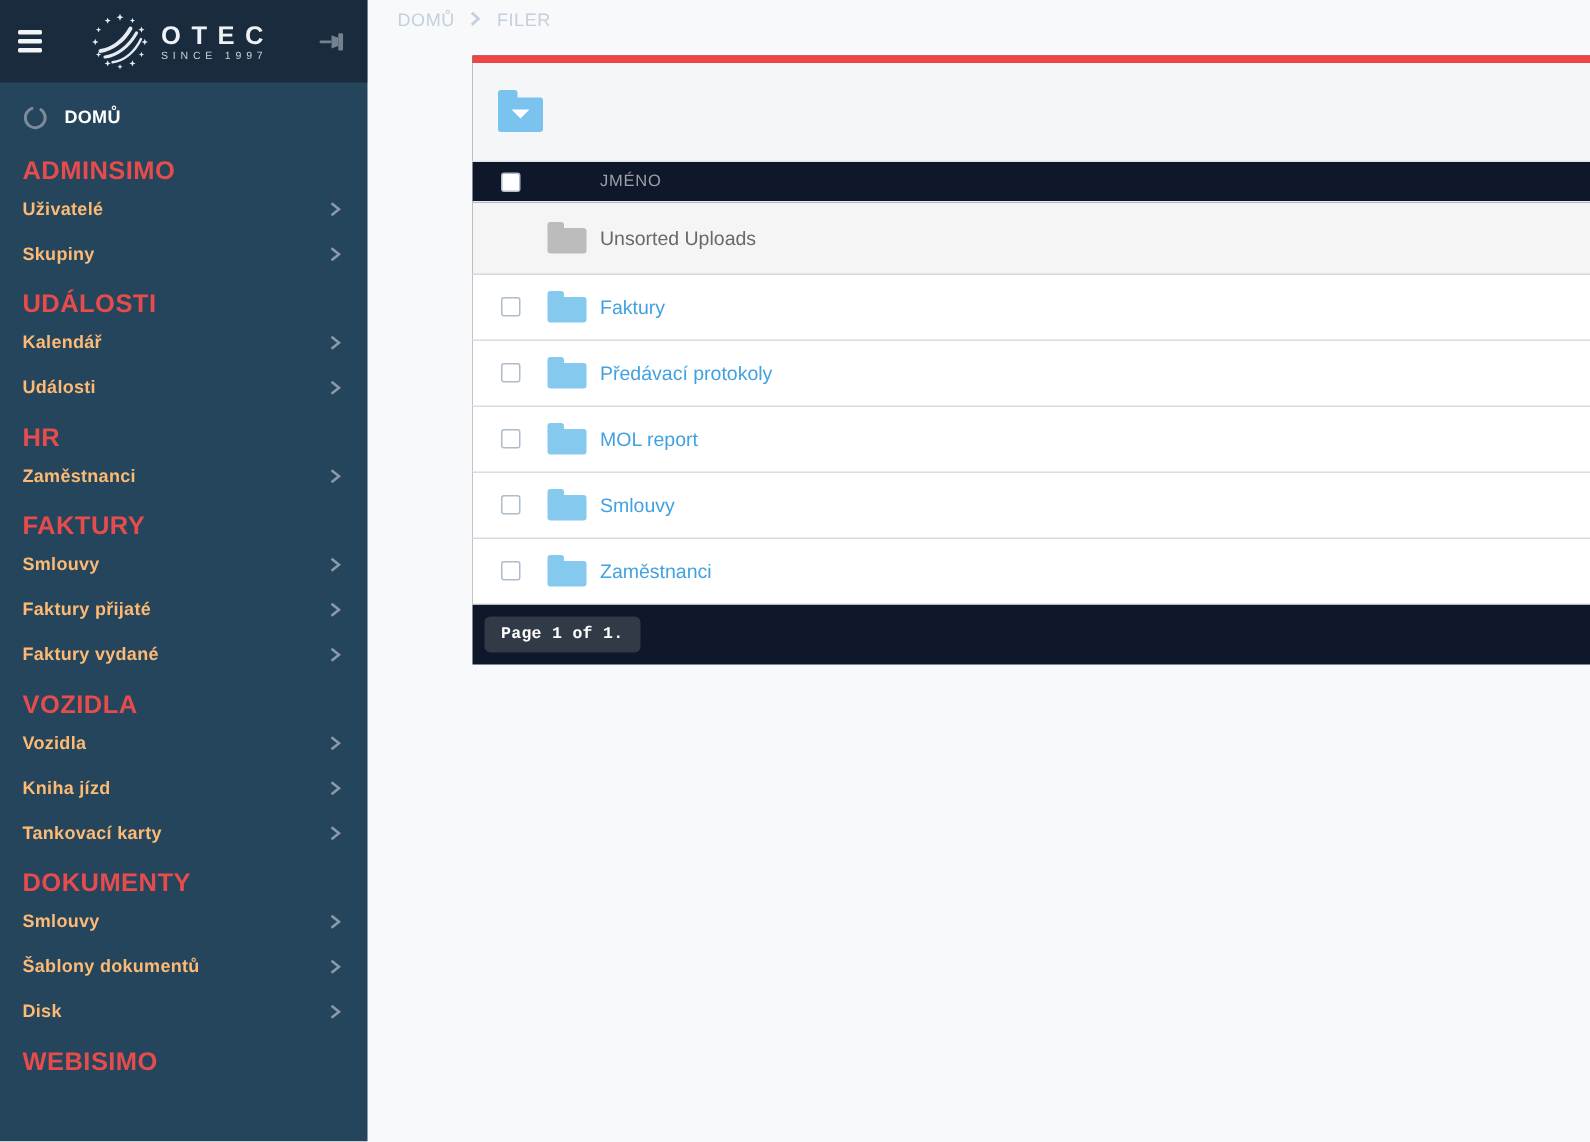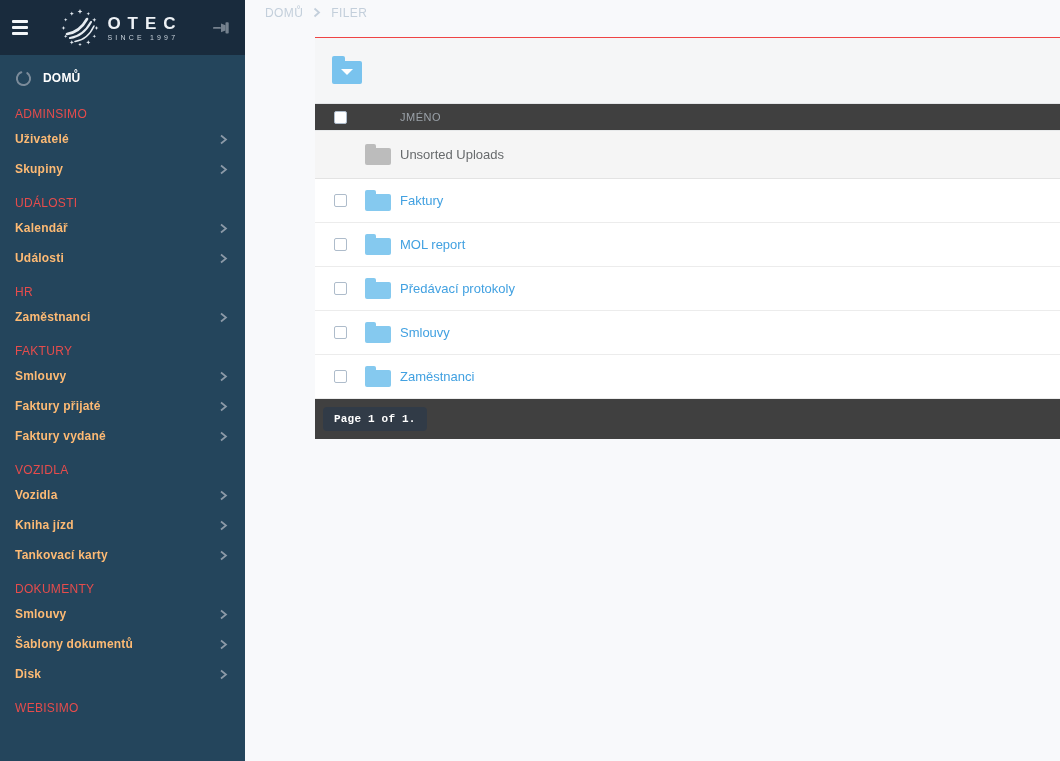--- a/index.html
+++ b/index.html
@@ -26,39 +26,39 @@
   .pin { cursor: pointer; flex-shrink: 0; }
 
   .nav { padding-top: 6px; }
   .top-item {
     height: 34px; display: flex; align-items: center; gap: 11px;
     padding: 0 15px; cursor: pointer;
     color: #ffffff; font-size: 12px; font-weight: bold; letter-spacing: 0.2px;
   }
   .section-header {
     height: 20px; line-height: 20px; margin-top: 9px; padding: 0 15px;
-    color: #e64c4c; font-size: 12px; font-weight: normal; letter-spacing: 0.3px;
+    color: #e64c4c; font-size: 17px; font-weight: bold; letter-spacing: 0.3px;
   }
   .section-item {
     height: 30px; display: flex; align-items: center; justify-content: space-between;
     padding: 0 17px 0 15px; cursor: pointer;
     color: #fdba74; font-size: 12px; font-weight: bold; letter-spacing: 0.2px;
   }
 
   
   .main { flex: 1; min-width: 0; }
   .breadcrumb {
     height: 22px; display: flex; align-items: center; gap: 10px;
     padding-left: 20px; padding-top: 3px;
     color: #c3cfdb; font-size: 12px; letter-spacing: 0.4px;
   }
   .crumb { cursor: pointer; }
   .crumb.current { cursor: default; }
 
-  .panel { margin: 15px 0 0 70px; background: #404040; border-top: 1px solid #ef4444; }
+  .panel { margin: 15px 0 0 70px; background: #0f172a; border-top: 5px solid #ef4444; }
   .panel-head {
     height: 66px; background: #f5f6f7; border-bottom: 1px solid #e4e6e8;
     padding: 18px 0 0 17px;
   }
 
   
   .folder-btn { position: relative; width: 30px; height: 28px; cursor: pointer; }
   .folder-btn .tab {
     position: absolute; top: 0; left: 0; width: 13px; height: 7px;
     background: #79c3ee; border-radius: 2px 2px 0 0;
@@ -317,31 +317,31 @@
         <div class="col-name"><span class="file-link">Faktury</span></div>
       </div>
 
       <div class="file-row">
         <div class="col-check">
             <input type="checkbox" style="">
           </div>
         <div class="col-icon">
             <span class="f-ico"></span>
           </div>
+        <div class="col-name"><span class="file-link">Předávací protokoly</span></div>
+      </div>
+
+      <div class="file-row">
+        <div class="col-check">
+            <input type="checkbox" style="">
+          </div>
+        <div class="col-icon">
+            <span class="f-ico"></span>
+          </div>
         <div class="col-name"><span class="file-link">MOL report</span></div>
-      </div>
-
-      <div class="file-row">
-        <div class="col-check">
-            <input type="checkbox" style="">
-          </div>
-        <div class="col-icon">
-            <span class="f-ico"></span>
-          </div>
-        <div class="col-name"><span class="file-link">Předávací protokoly</span></div>
       </div>
 
       <div class="file-row">
         <div class="col-check">
             <input type="checkbox" style="">
           </div>
         <div class="col-icon">
             <span class="f-ico"></span>
           </div>
         <div class="col-name"><span class="file-link">Smlouvy</span></div>

